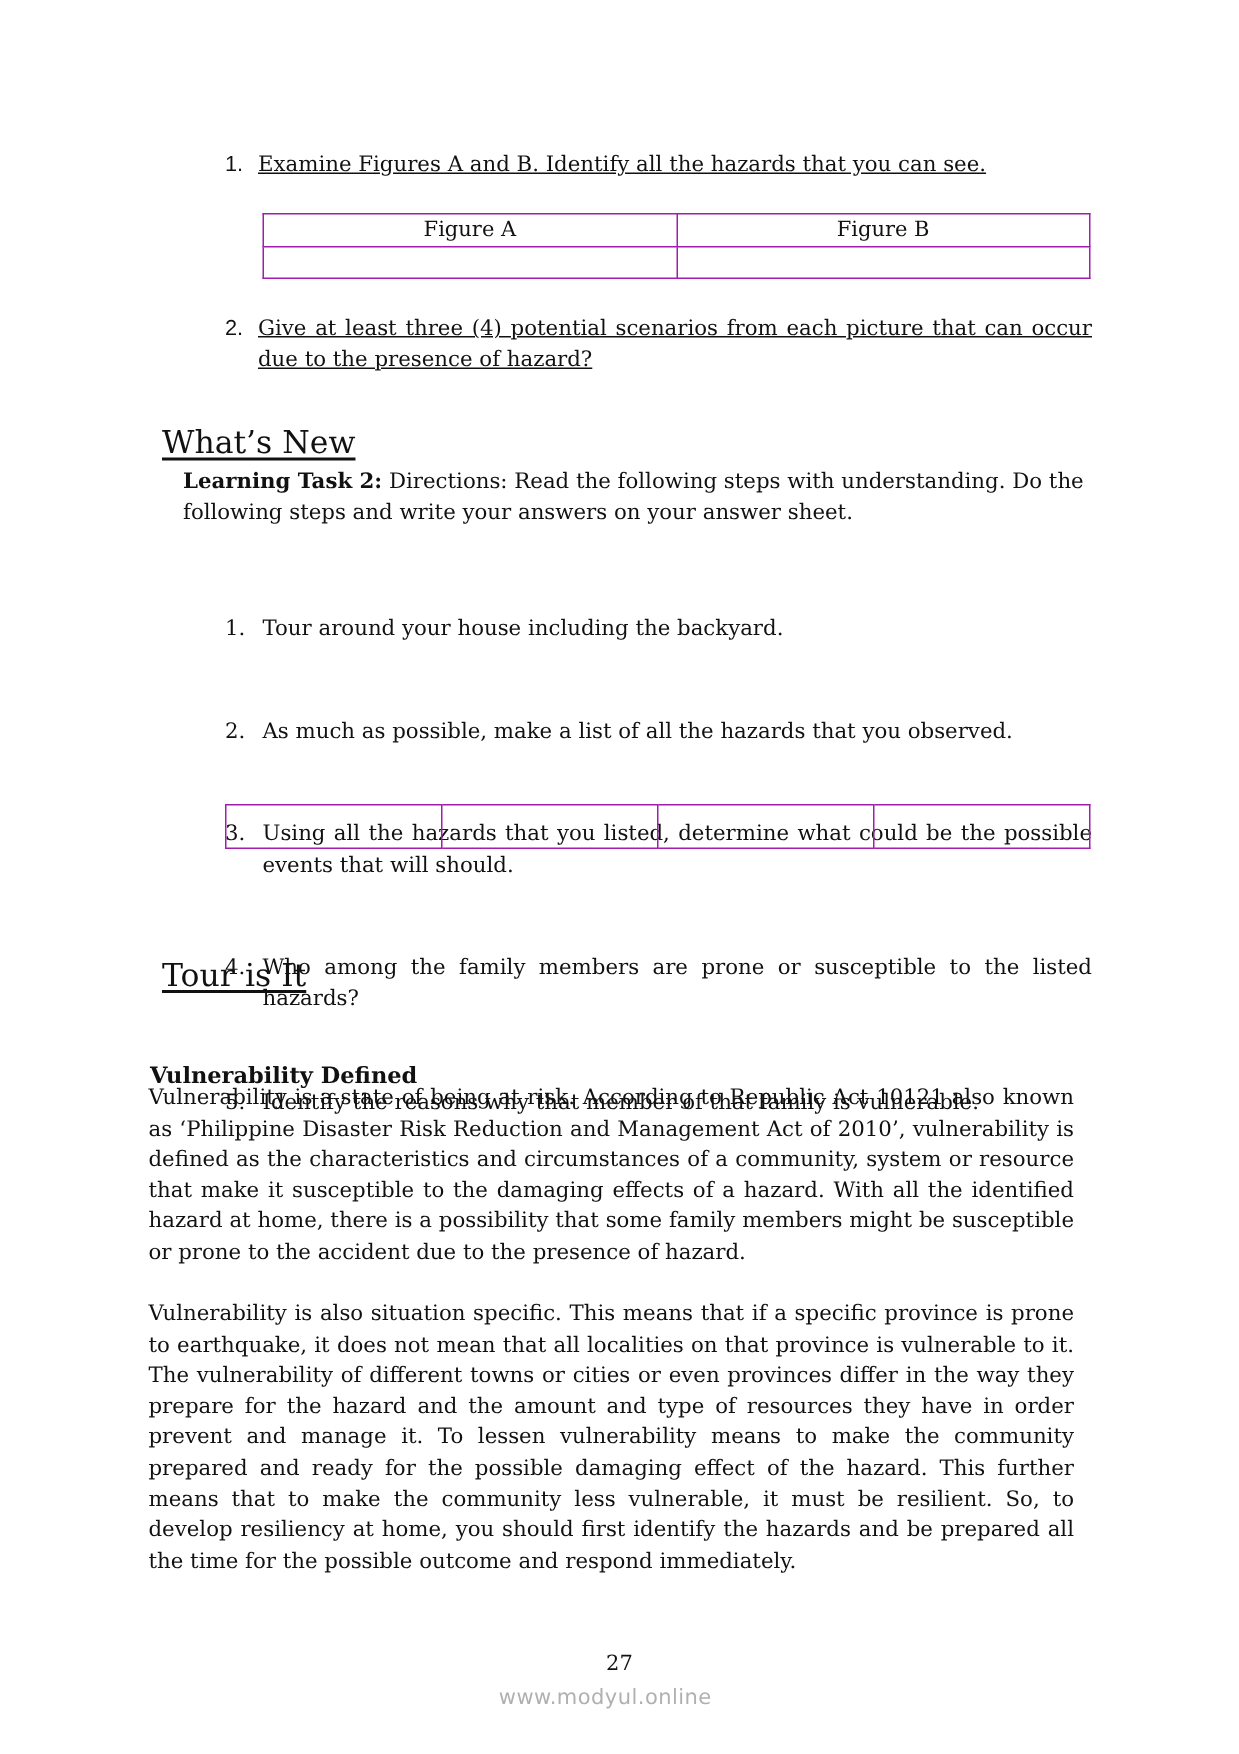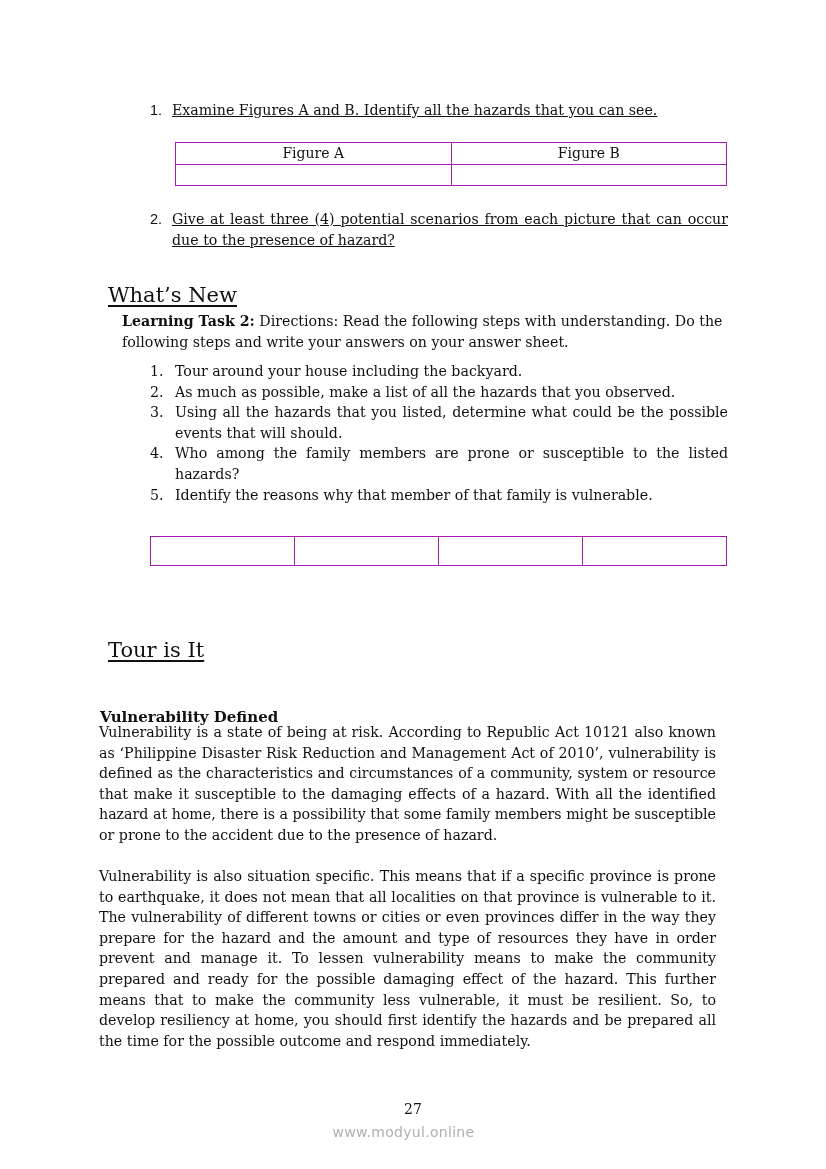--- a/index.html
+++ b/index.html
@@ -15,21 +15,21 @@
   .figtbl { position: absolute; left: 175px; top: 142px; width: 552px; }
   .figtbl th { font-weight: normal; height: 21px; font-size: 14px; text-align: center; }
   .figtbl td { height: 20px; }
   .section-title { position: absolute; font-weight: normal; font-size: 21px; text-decoration: underline;
                    text-underline-offset: 3px; text-decoration-thickness: 2px; }
   .lt { position: absolute; left: 100px; width: 627px; margin-left: 22px; }
   .lt b { font-weight: bold; }
   .steps { position: absolute; left: 150px; width: 578px; }
   .steps .row { position: relative; }
   .steps .n { position: absolute; left: 0; top: 0; }
-  .steps .t { margin-left: 25px; text-align: justify; }
+  .steps .t { margin-left: 25px; text-align: justify; margin-top: 48px; }
   .haztbl { position: absolute; left: 150px; top: 536px; width: 577px; }
   .haztbl th { font-weight: bold; font-size: 14px; line-height: 19px; text-align: center; height: 40px; }
   .haztbl td { height: 28px; }
   .para { position: absolute; left: 99px; width: 617px; text-align: justify; }
   .subhead { position: absolute; left: 100px; font-weight: bold; font-size: 15px; }
   .pageno { position: absolute; left: 0; width: 826px; top: 1101px; text-align: center; font-size: 14px; }
   .wm { position: absolute; left: 0; width: 807px; top: 1124px; text-align: center;
         font-family: "DejaVu Sans", sans-serif; font-size: 14px; color: #b0b0b0; letter-spacing: 0.3px; }
 </style>
 </head>

